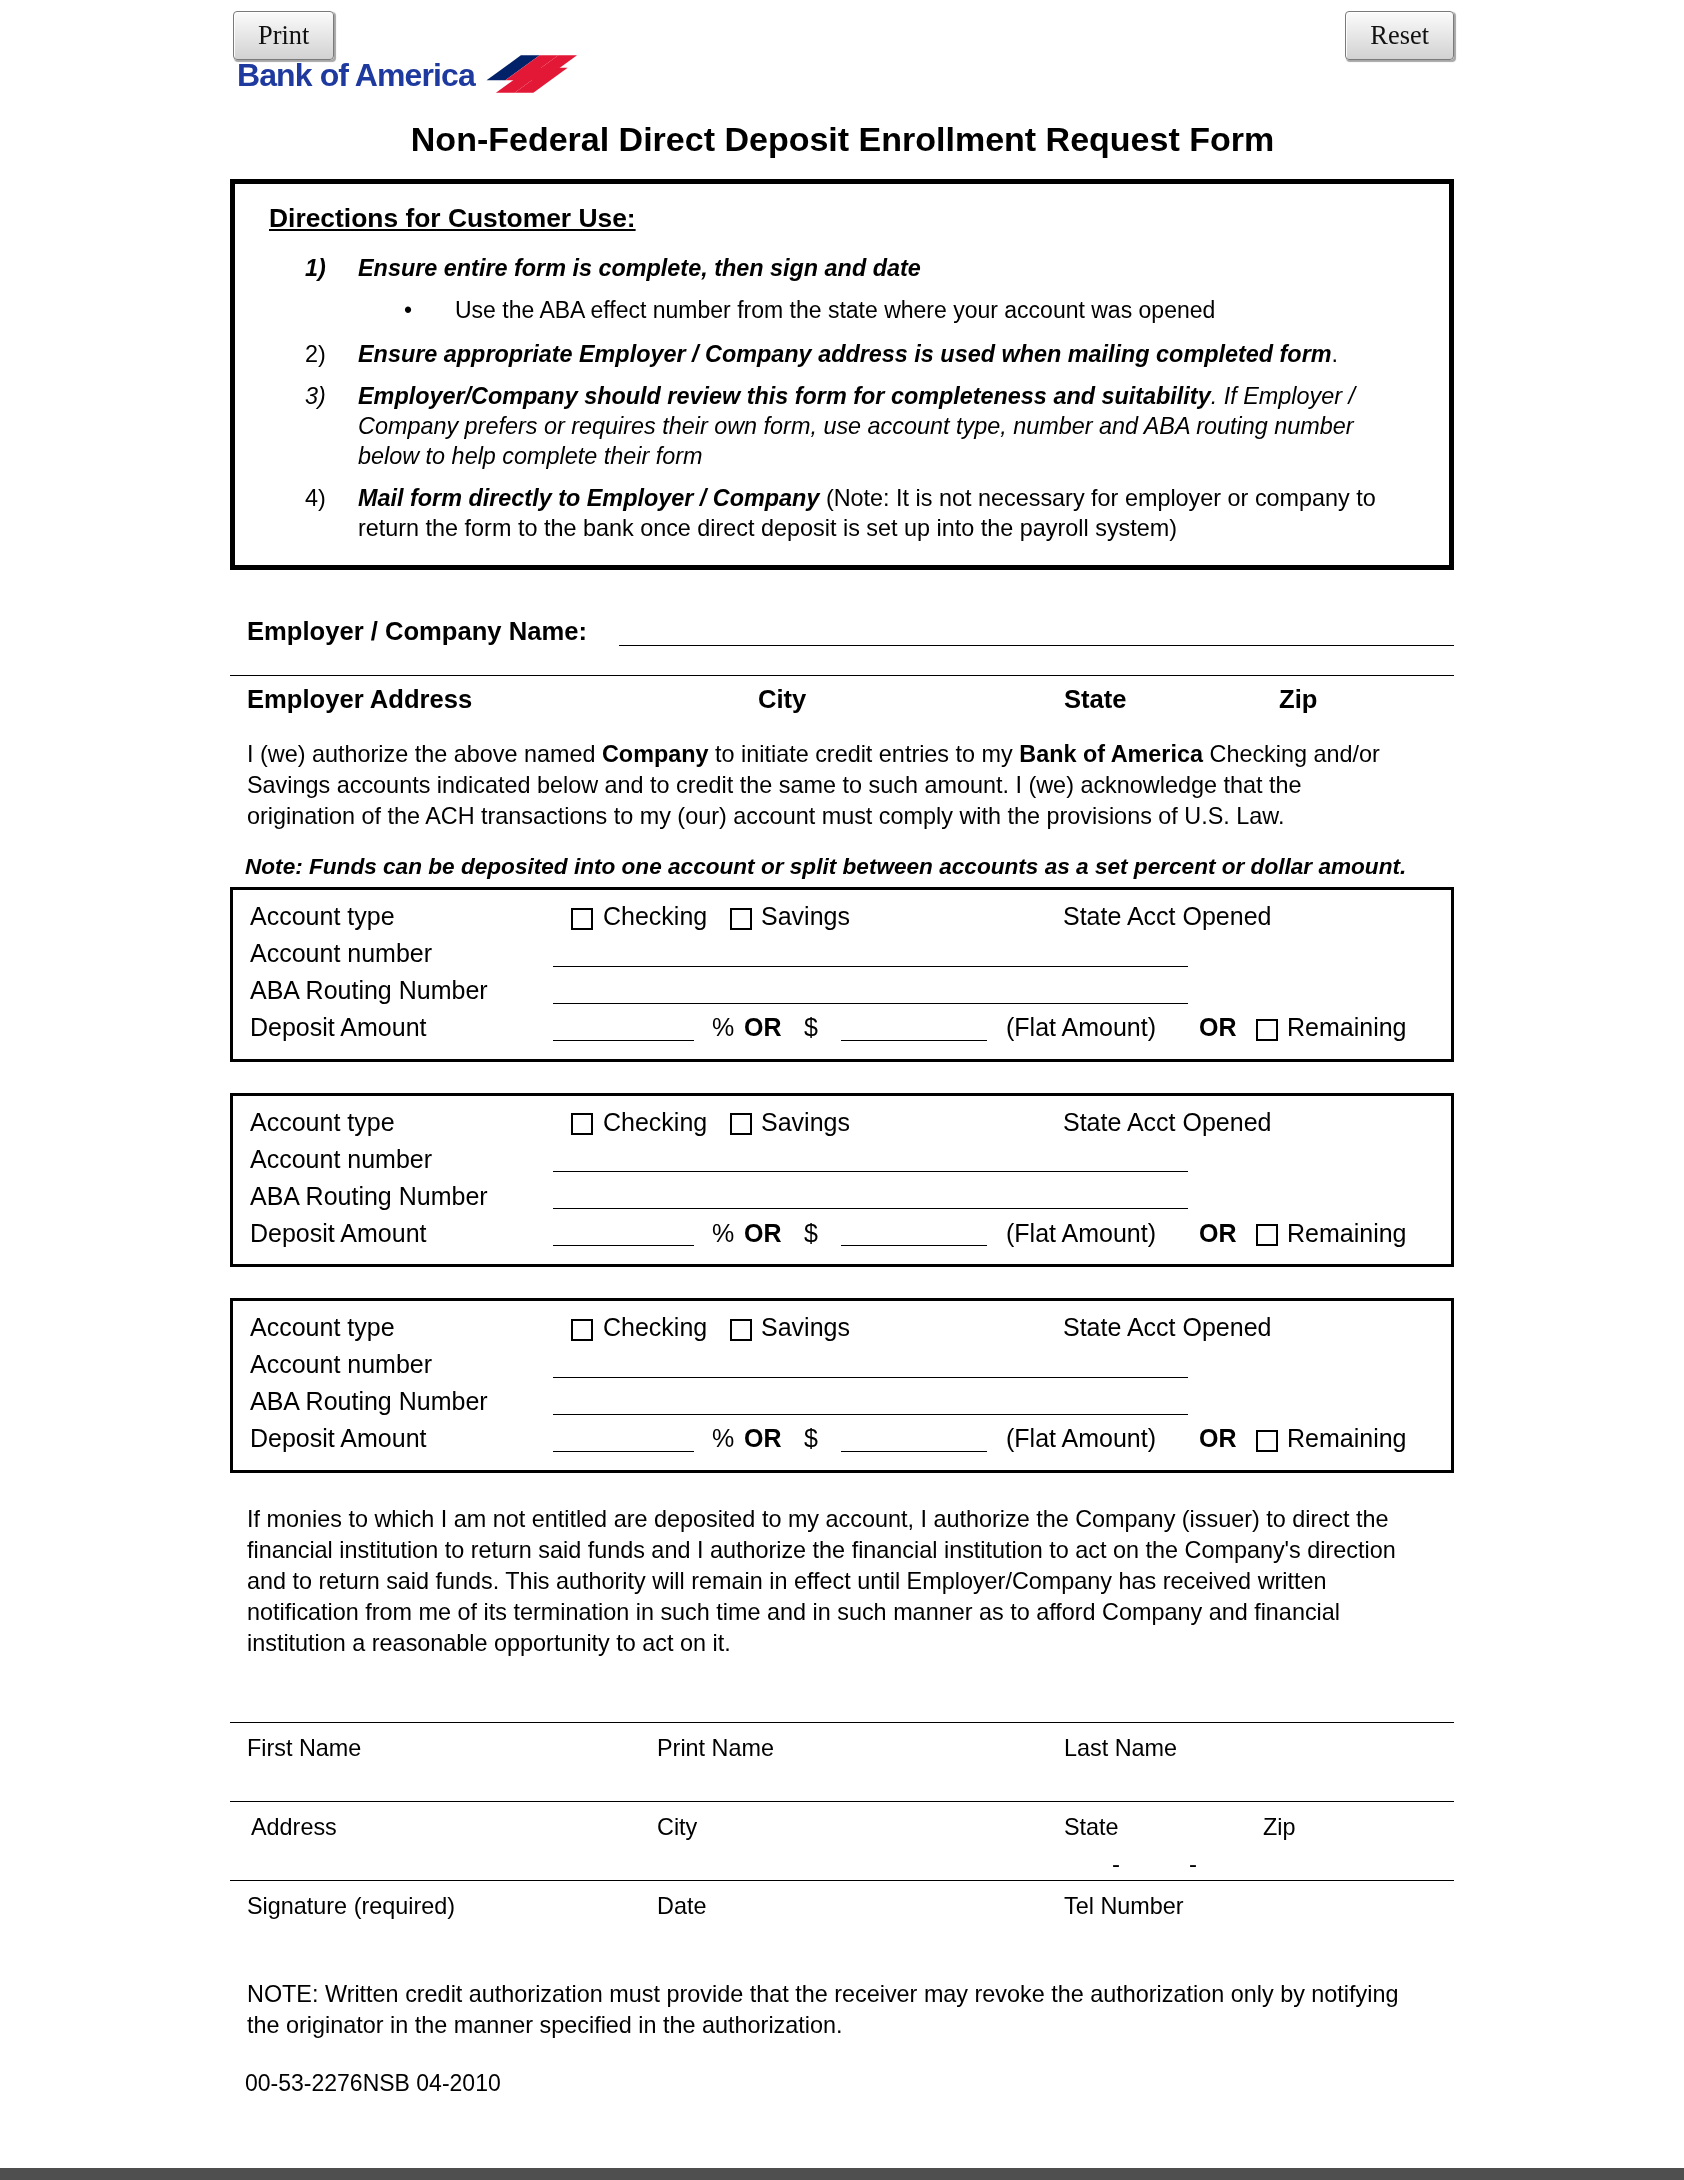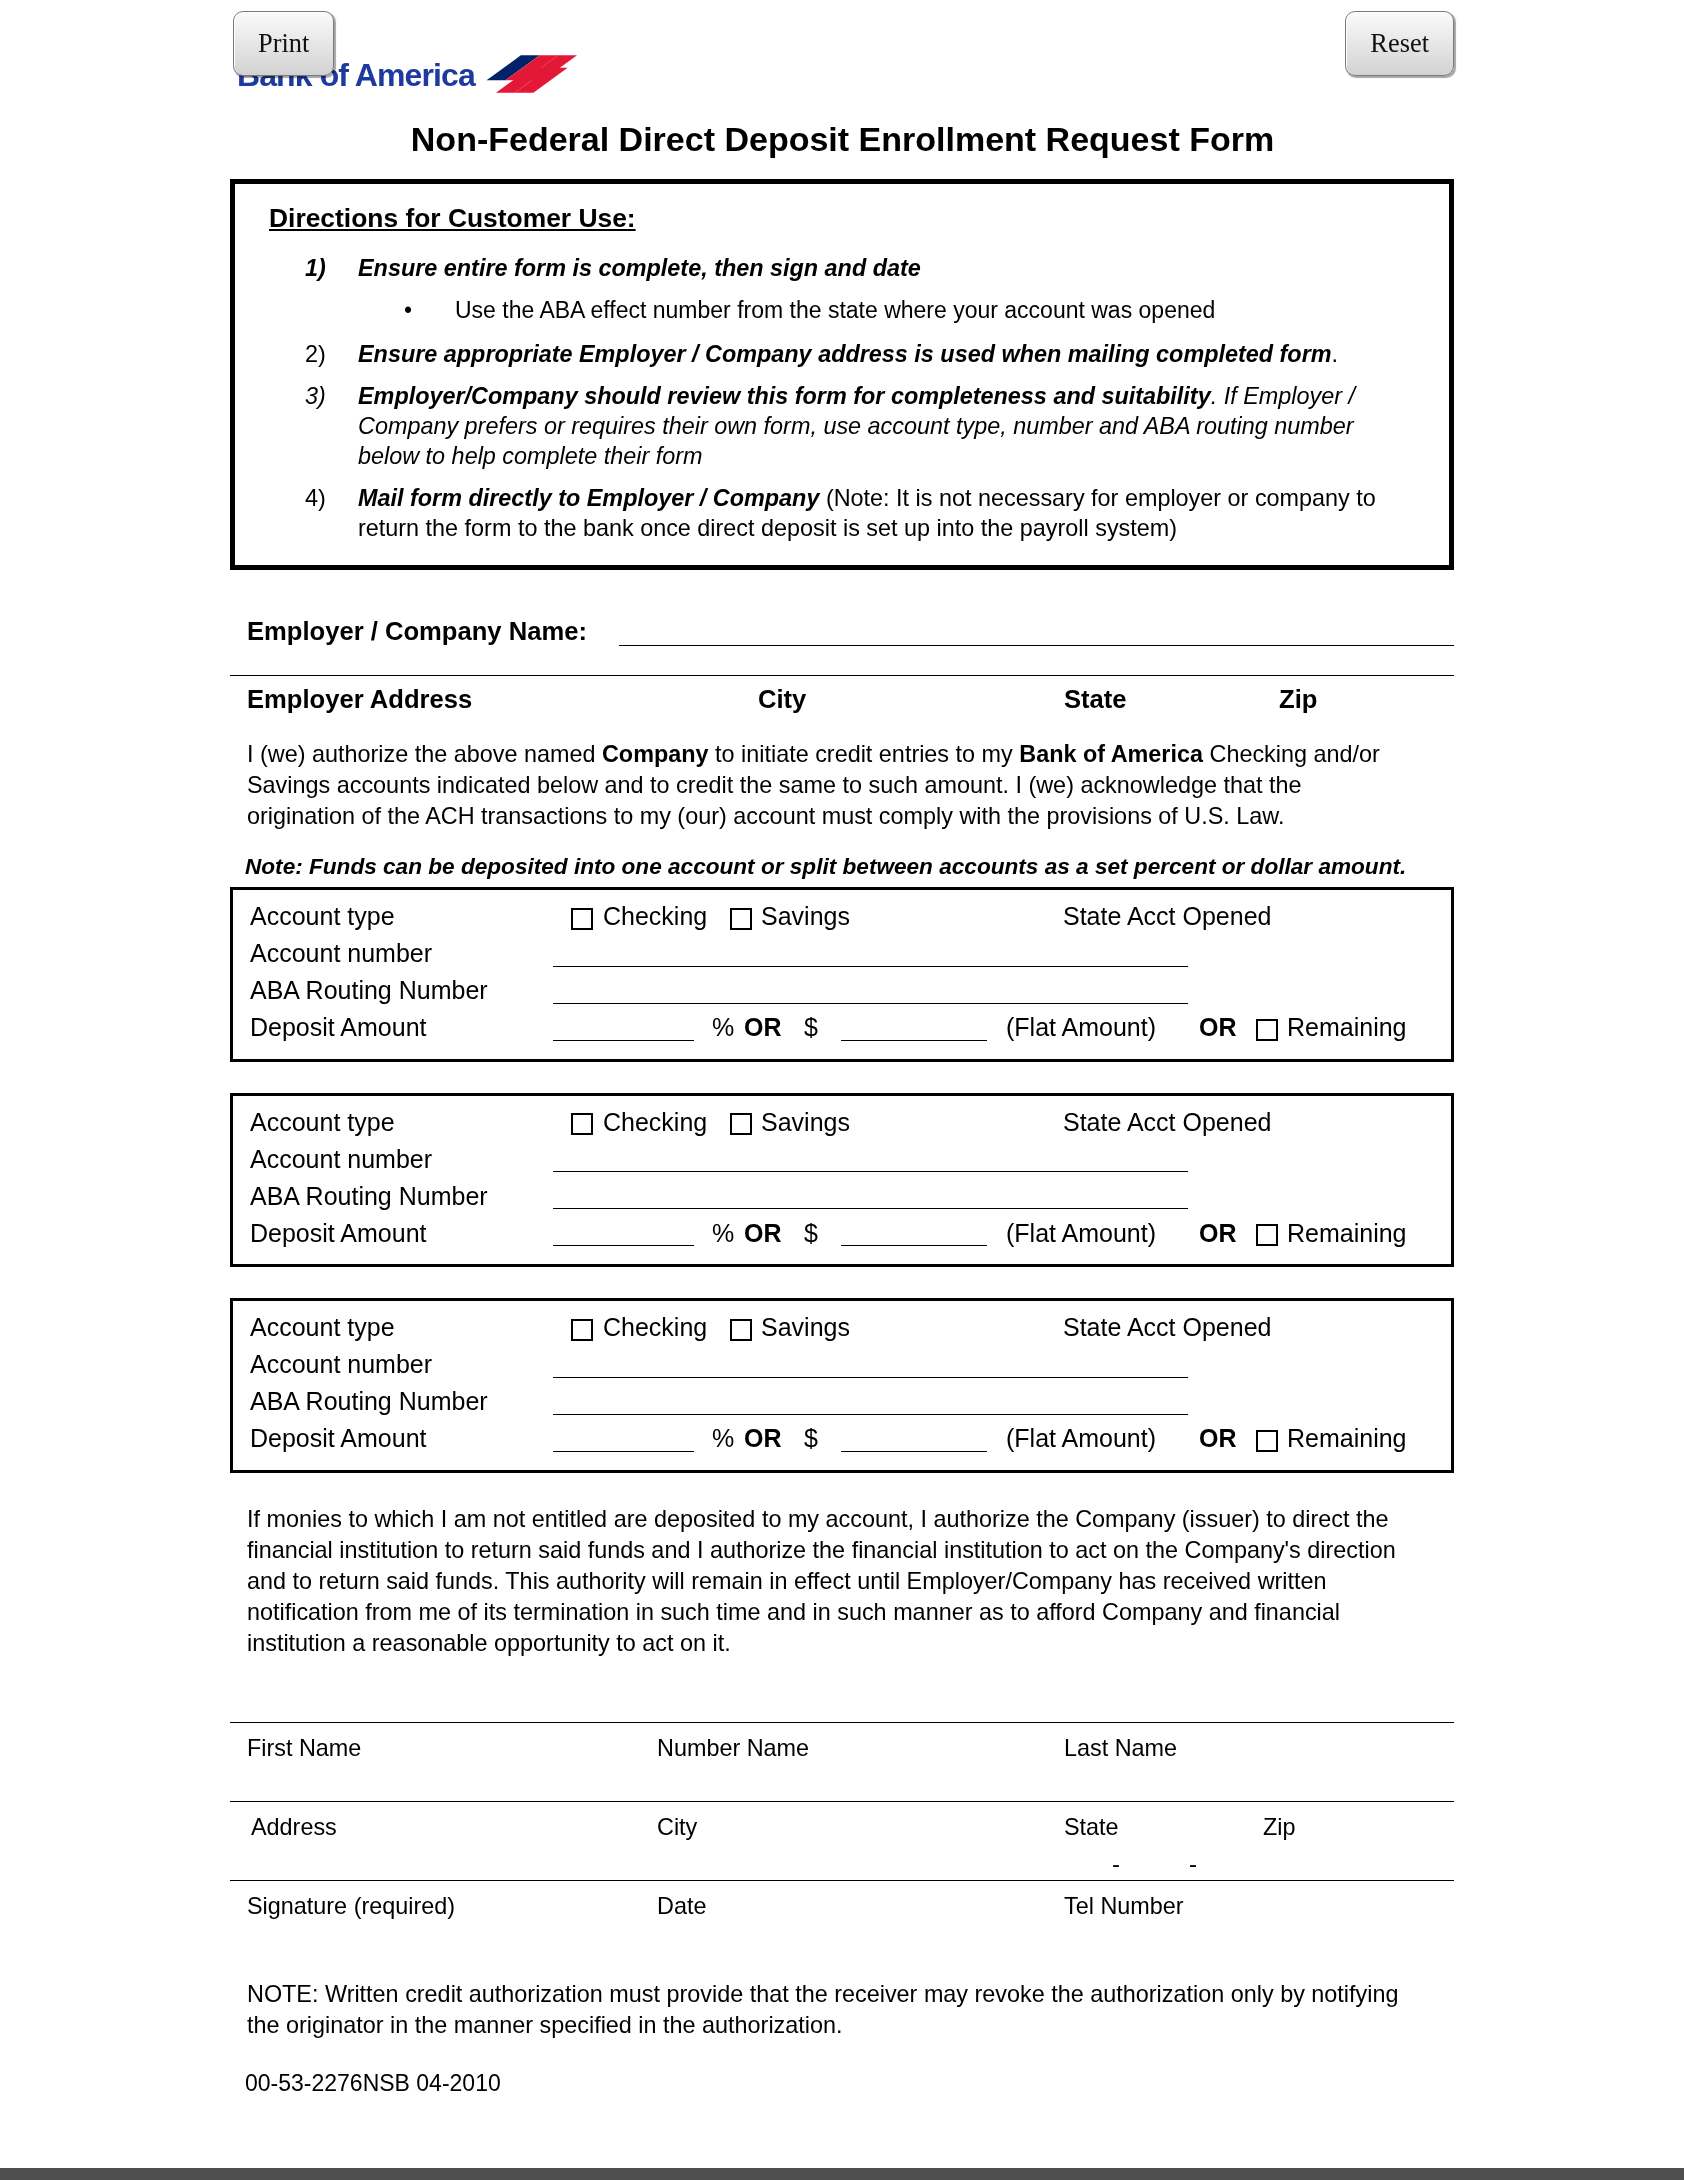--- a/index.html
+++ b/index.html
@@ -7,23 +7,23 @@
     position:relative; width:1685px; height:2181px; margin:0 auto;
     background:#fff; color:#000; overflow:hidden;
     font-family:"Liberation Sans", sans-serif;
   }
   
   .topbar { position:relative; height:49px; }
   .pdf-button {
     position:absolute; top:11px;
     font-family:"Liberation Serif", serif; font-size:26.4px; color:#111;
     background:linear-gradient(#fbfbfb,#d2d2d2);
-    border:0.9px solid #7a7a7a; border-radius:10px;
+    border:0.9px solid #7a7a7a; border-radius:4px;
     box-shadow:inset 0.9px 0.9px 0 #ffffff, 1.7px 1.7px 0.9px rgba(0,0,0,0.35);
-    padding:16px 24px; cursor:pointer;
+    padding:8px 24px; cursor:pointer;
   }
   .print-btn { left:233px; }
   .reset-btn { right:231px; }
   
   .logo-row { display:flex; align-items:center; gap:10.2px; margin:1.7px 0 0 237px; height:49px; }
   .logo-text { font-size:32px; font-weight:bold; letter-spacing:-0.9px; color:#1e3a9f; }
   .logo-flag { display:inline-block; }
   
   .title   { text-align:center; font-size:34px; font-weight:bold; margin-top:20.4px; }
   .subtitle{ text-align:center; font-size:26.4px; margin-top:6.8px; }
@@ -234,21 +234,21 @@
       <span class="opt" style="left:1037px">Remaining</span>
     </div>
   </div>
 
   <div class="legal-para">If monies to which I am not entitled are deposited to my account, I authorize the Company (issuer) to direct the financial institution to return said funds and I authorize the financial institution to act on the Company's direction and to return said funds. This authority will remain in effect until Employer/Company has received written notification from me of its termination in such time and in such manner as to afford Company and financial institution a reasonable opportunity to act on it.</div>
 
   <div class="bottom-section">
     <hr class="section-line" style="margin-top:0">
     <div class="labels-row brow">
       <span style="left:17px">First Name</span>
-      <span style="left:427px">Number Name</span>
+      <span style="left:427px">Print Name</span>
       <span style="left:834px">Last Name</span>
     </div>
     <hr class="section-line" style="margin-top:0">
     <div class="labels-row brow">
       <span style="left:21px">Address</span>
       <span style="left:427px">City</span>
       <span style="left:834px">State</span>
       <span style="left:1033px">Zip</span>
       <span class="dash" style="left:882px">-</span>
       <span class="dash" style="left:959px">-</span>

